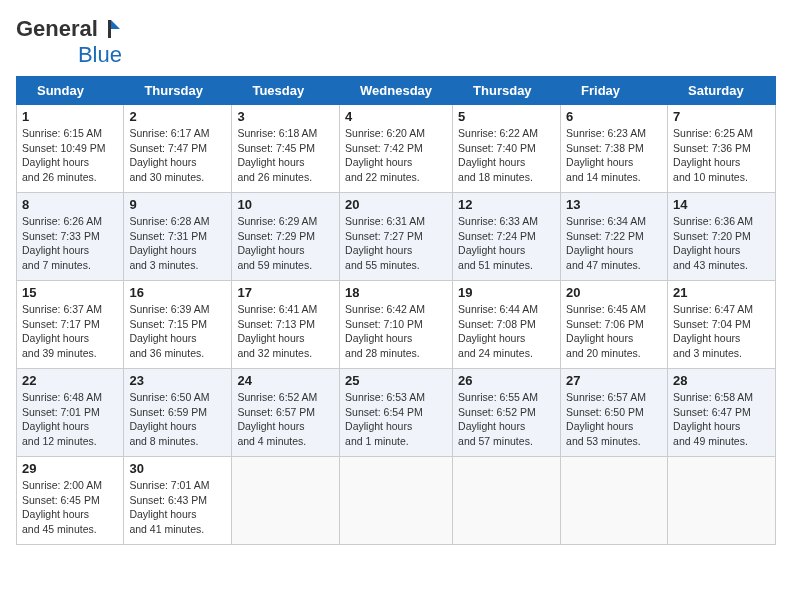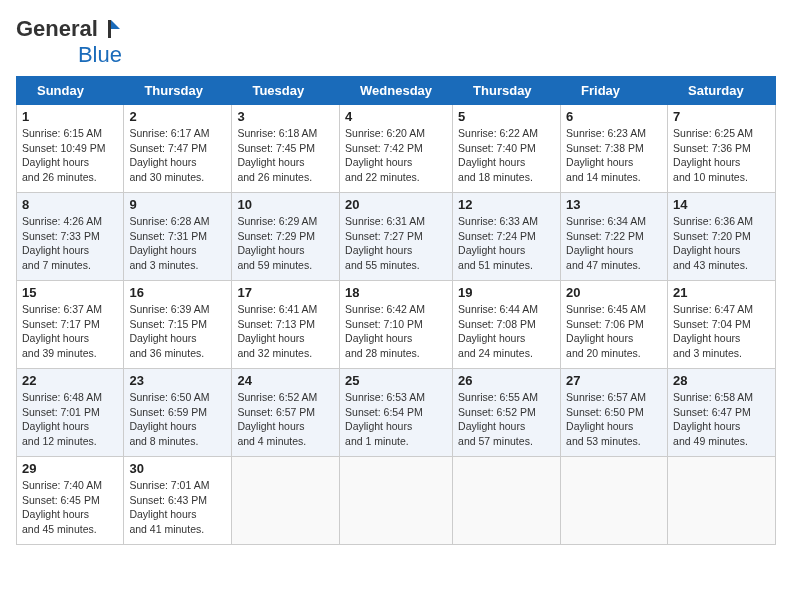--- a/index.html
+++ b/index.html
@@ -144,21 +144,21 @@
           <div class="day-info"><span>Sunrise: 6:23 AM</span><br><span>Sunset: 7:38 PM</span><br><span>Daylight hours</span><br><span>and 14 minutes.</span></div>
         </td>
         <td>
           <span class="day-num">7</span>
           <div class="day-info"><span>Sunrise: 6:25 AM</span><br><span>Sunset: 7:36 PM</span><br><span>Daylight hours</span><br><span>and 10 minutes.</span></div>
         </td>
       </tr>
       <tr>
         <td>
           <span class="day-num">8</span>
-          <div class="day-info"><span>Sunrise: 4:26 AM</span><br><span>Sunset: 7:33 PM</span><br><span>Daylight hours</span><br><span>and 7 minutes.</span></div>
+          <div class="day-info"><span>Sunrise: 6:26 AM</span><br><span>Sunset: 7:33 PM</span><br><span>Daylight hours</span><br><span>and 7 minutes.</span></div>
         </td>
         <td>
           <span class="day-num">9</span>
           <div class="day-info"><span>Sunrise: 6:28 AM</span><br><span>Sunset: 7:31 PM</span><br><span>Daylight hours</span><br><span>and 3 minutes.</span></div>
         </td>
         <td>
           <span class="day-num">10</span>
           <div class="day-info"><span>Sunrise: 6:29 AM</span><br><span>Sunset: 7:29 PM</span><br><span>Daylight hours</span><br><span>and 59 minutes.</span></div>
         </td>
         <td>
@@ -234,21 +234,21 @@
           <div class="day-info"><span>Sunrise: 6:57 AM</span><br><span>Sunset: 6:50 PM</span><br><span>Daylight hours</span><br><span>and 53 minutes.</span></div>
         </td>
         <td>
           <span class="day-num">28</span>
           <div class="day-info"><span>Sunrise: 6:58 AM</span><br><span>Sunset: 6:47 PM</span><br><span>Daylight hours</span><br><span>and 49 minutes.</span></div>
         </td>
       </tr>
       <tr>
         <td>
           <span class="day-num">29</span>
-          <div class="day-info"><span>Sunrise: 7:40 AM</span><br><span>Sunset: 6:45 PM</span><br><span>Daylight hours</span><br><span>and 45 minutes.</span></div>
+          <div class="day-info"><span>Sunrise: 2:00 AM</span><br><span>Sunset: 6:45 PM</span><br><span>Daylight hours</span><br><span>and 45 minutes.</span></div>
         </td>
         <td>
           <span class="day-num">30</span>
           <div class="day-info"><span>Sunrise: 7:01 AM</span><br><span>Sunset: 6:43 PM</span><br><span>Daylight hours</span><br><span>and 41 minutes.</span></div>
         </td>
         <td class="empty-cell"></td>
         <td class="empty-cell"></td>
         <td class="empty-cell"></td>
         <td class="empty-cell"></td>
         <td class="empty-cell"></td>

